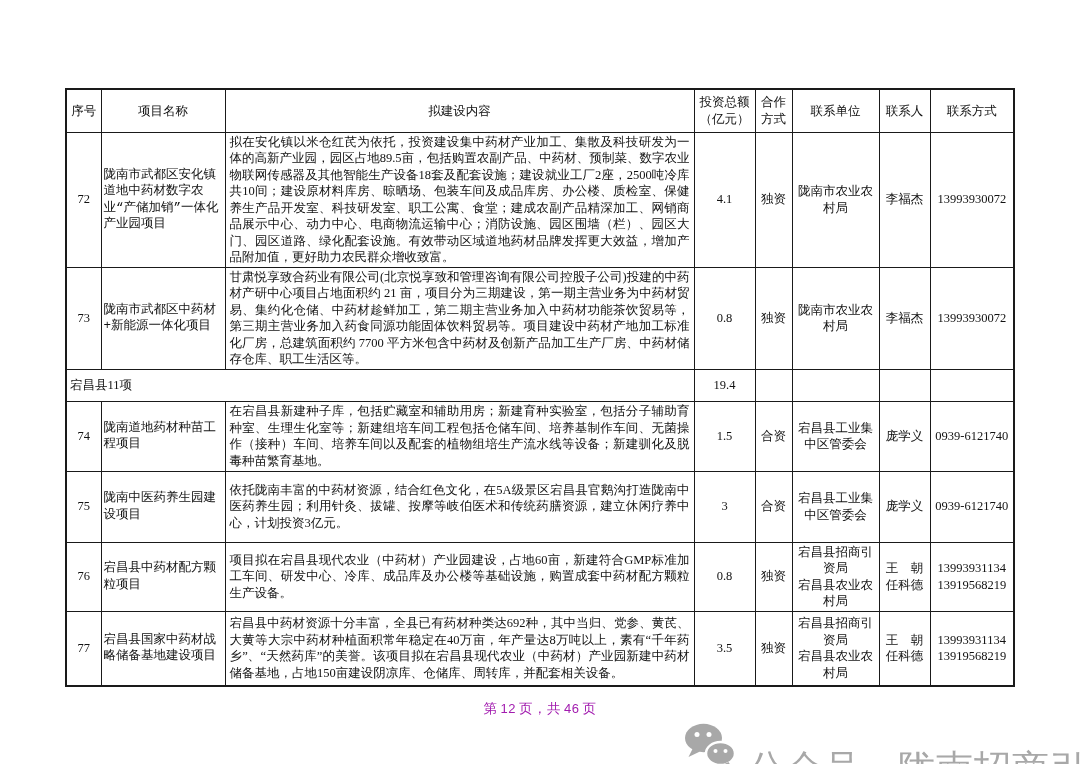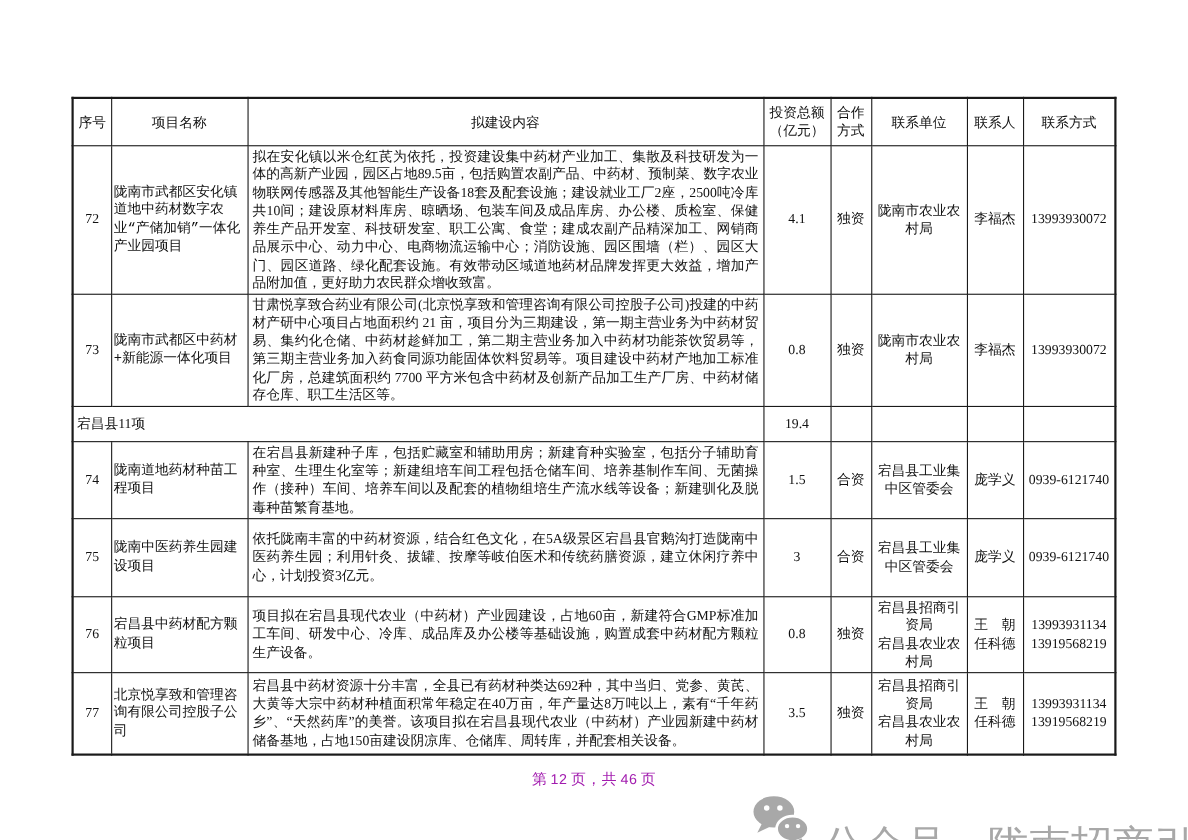--- a/index.html
+++ b/index.html
@@ -141,21 +141,21 @@
         <td class="c-mode">独资</td>
         <td class="c-unit va-top">宕昌县招商引资局
 宕昌县农业农村局</td>
         <td class="c-person">王　朝
 任科德</td>
         <td class="c-phone">13993931134
 13919568219</td>
       </tr>
       <tr class="h75">
         <td class="c-id">77</td>
-        <td class="c-name">北京悦享致和管理咨询有限公司控股子公司</td>
+        <td class="c-name">宕昌县国家中药材战略储备基地建设项目</td>
         <td class="c-content">宕昌县中药材资源十分丰富，全县已有药材种类达692种，其中当归、党参、黄芪、大黄等大宗中药材种植面积常年稳定在40万亩，年产量达8万吨以上，素有“千年药乡”、“天然药库”的美誉。该项目拟在宕昌县现代农业（中药材）产业园新建中药材储备基地，占地150亩建设阴凉库、仓储库、周转库，并配套相关设备。</td>
         <td class="c-inv">3.5</td>
         <td class="c-mode">独资</td>
         <td class="c-unit">宕昌县招商引资局
 宕昌县农业农村局</td>
         <td class="c-person">王　朝
 任科德</td>
         <td class="c-phone">13993931134
 13919568219</td>
       </tr>

